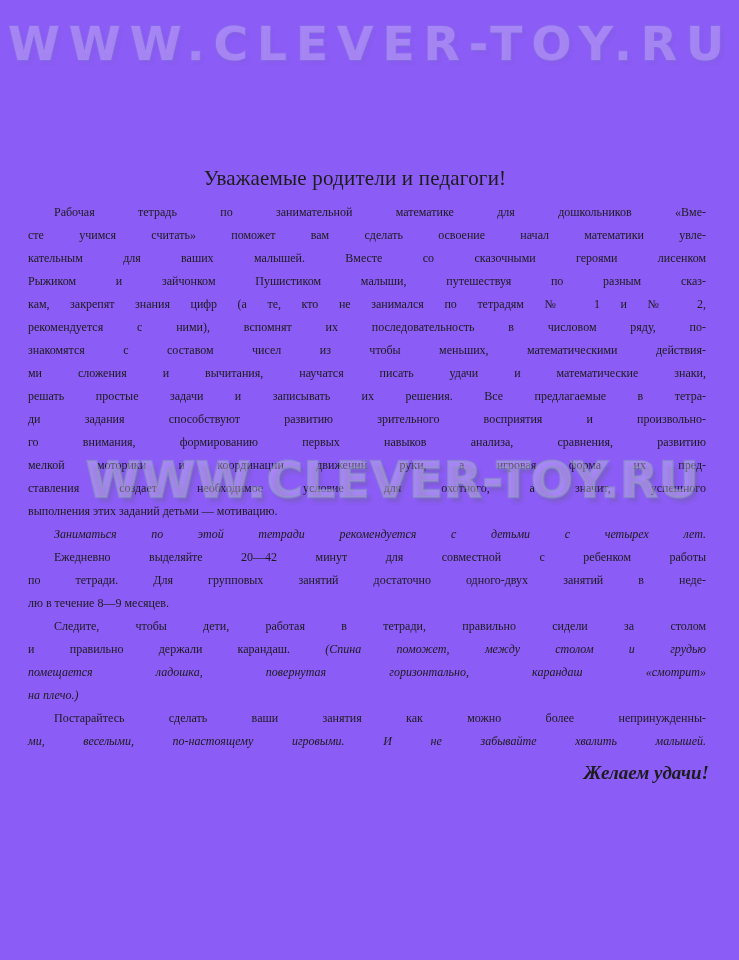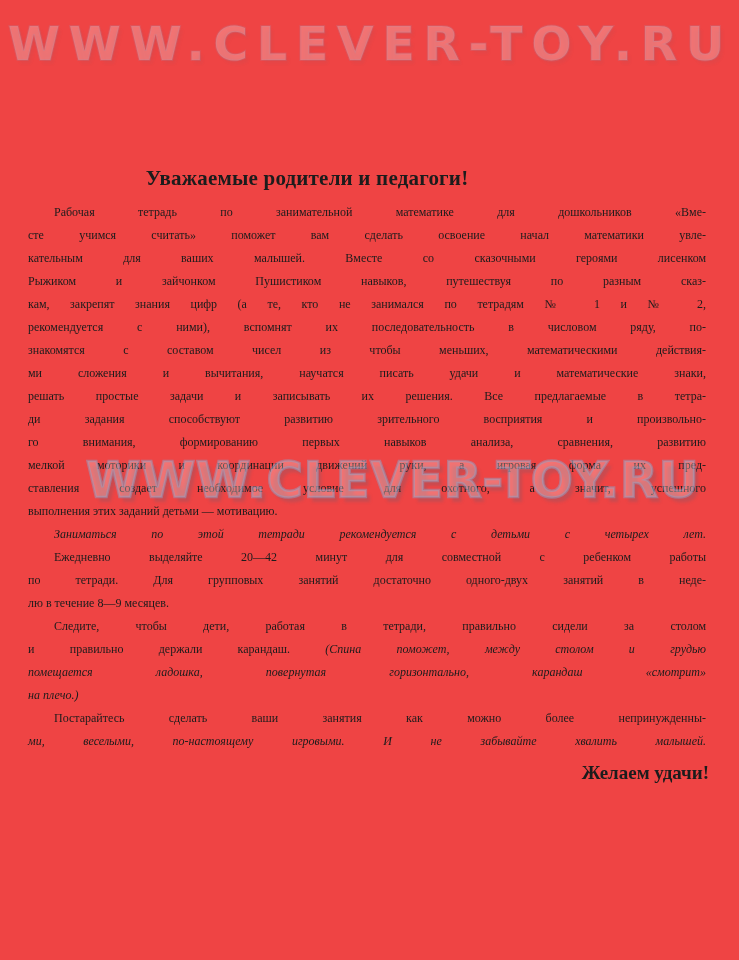--- a/index.html
+++ b/index.html
@@ -4,39 +4,40 @@
 <style>
   html, body { margin: 0; padding: 0; }
   body {
     width: 739px; height: 960px;
     background: #ffffff;
     font-family: "Liberation Serif", "DejaVu Serif", serif;
     color: #1c1c1c;
     position: relative;
     overflow: hidden;
   }
-  .page { position: absolute; inset: 0; background: #ef4444; }
+  .page { position: absolute; inset: 0; background: #8b5cf6; }
   .heading {
     position: absolute; top: 152px; left: 0; width: 614px;
-    text-align: center; font-weight: bold; font-size: 21px;
+    text-align: center; font-weight: normal; font-size: 21px;
     letter-spacing: 0.2px;
+    padding-left: 48px;
   }
   .body-text {
     position: absolute; top: 201px; left: 28px; width: 678px;
     font-size: 12px; line-height: 23px;
   }
   .para { margin: 0; }
   .line { text-align: justify; text-align-last: justify; }
   .line.last { text-align-last: left; }
   .line.full { text-align-last: justify; font-style: italic; }
   .line.first { text-indent: 26px; }
   .it { font-style: italic; }
   .signature {
     position: absolute; top: 762px; right: 30px;
-    font-weight: bold; font-size: 19px;
+    font-weight: bold; font-style: italic; font-size: 19px;
   }
   .wm {
     position: absolute;
     font-family: "DejaVu Sans", sans-serif;
     font-weight: bold;
     white-space: nowrap;
     pointer-events: none;
     color: rgba(255,255,255,0.25);
   }
   .wm-top {
@@ -59,21 +60,21 @@
 
   <div class="wm wm-top">WWW.CLEVER-TOY.RU</div>
 
   <h1 class="heading">Уважаемые родители и педагоги!</h1>
 
   <div class="body-text">
       <div class="para">
         <div class="line first"><span>Рабочая тетрадь по занимательной математике для дошкольников «Вме-</span></div>
         <div class="line"><span>сте учимся считать» поможет вам сделать освоение начал математики увле-</span></div>
         <div class="line"><span>кательным для ваших малышей. Вместе со сказочными героями лисенком</span></div>
-        <div class="line"><span>Рыжиком и зайчонком Пушистиком навыков, путешествуя по разным сказ-</span></div>
+        <div class="line"><span>Рыжиком и зайчонком Пушистиком малыши, путешествуя по разным сказ-</span></div>
         <div class="line"><span>кам, закрепят знания цифр (а те, кто не занимался по тетрадям № 1 и № 2,</span></div>
         <div class="line"><span>рекомендуется с ними), вспомнят их последовательность в числовом ряду, по-</span></div>
         <div class="line"><span>знакомятся с составом чисел из чтобы меньших, математическими действия-</span></div>
         <div class="line"><span>ми сложения и вычитания, научатся писать удачи и математические знаки,</span></div>
         <div class="line"><span>решать простые задачи и записывать их решения. Все предлагаемые в тетра-</span></div>
         <div class="line"><span>ди задания способствуют развитию зрительного восприятия и произвольно-</span></div>
         <div class="line"><span>го внимания, формированию первых навыков анализа, сравнения, развитию</span></div>
         <div class="line"><span>мелкой моторики и координации движений руки, а игровая форма их пред-</span></div>
         <div class="line"><span>ставления создает необходимое условие для охотного, а значит, успешного</span></div>
         <div class="line last"><span>выполнения этих заданий детьми — мотивацию.</span></div>

